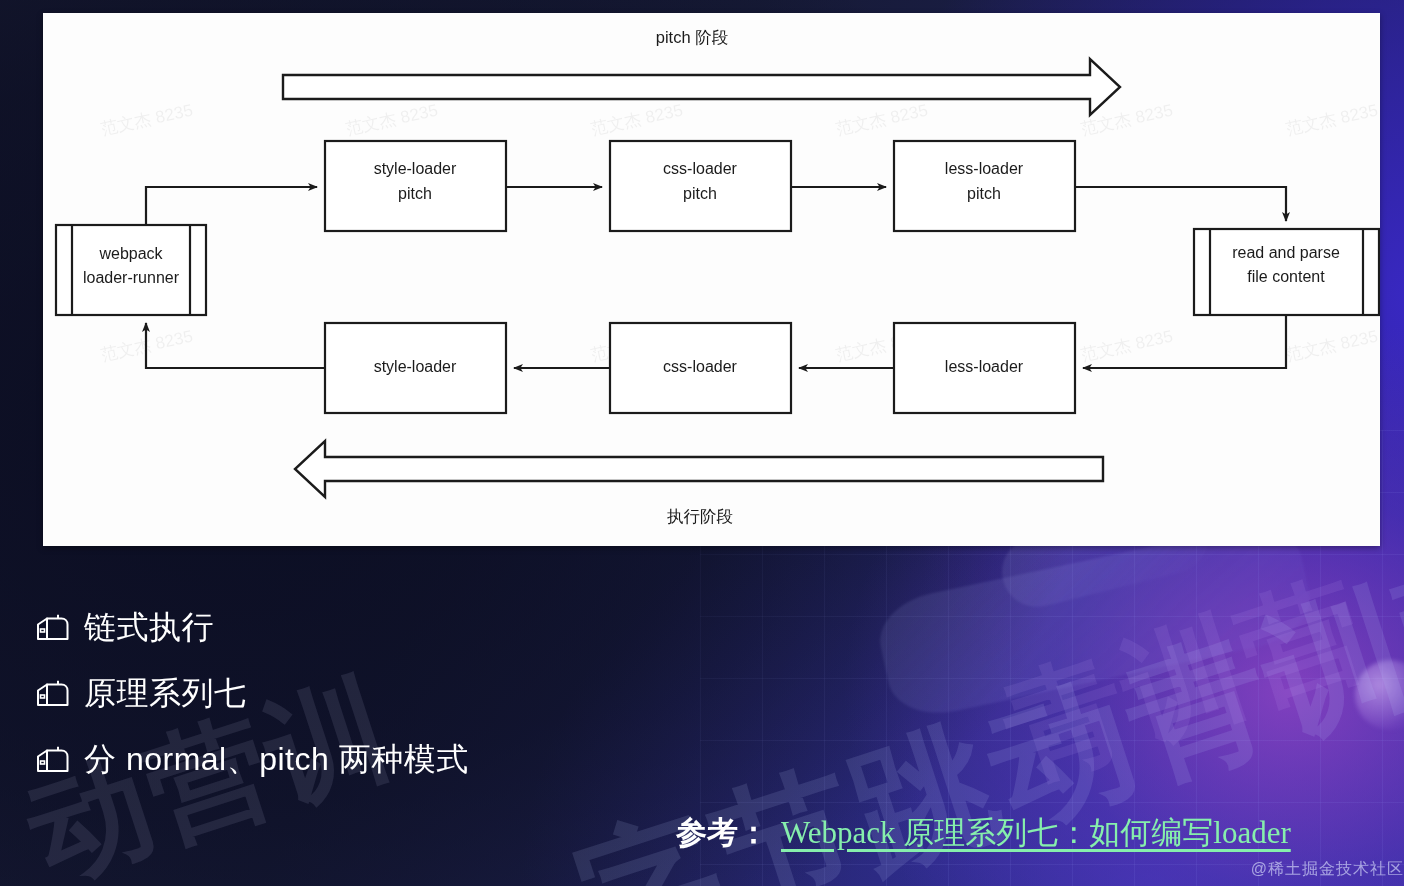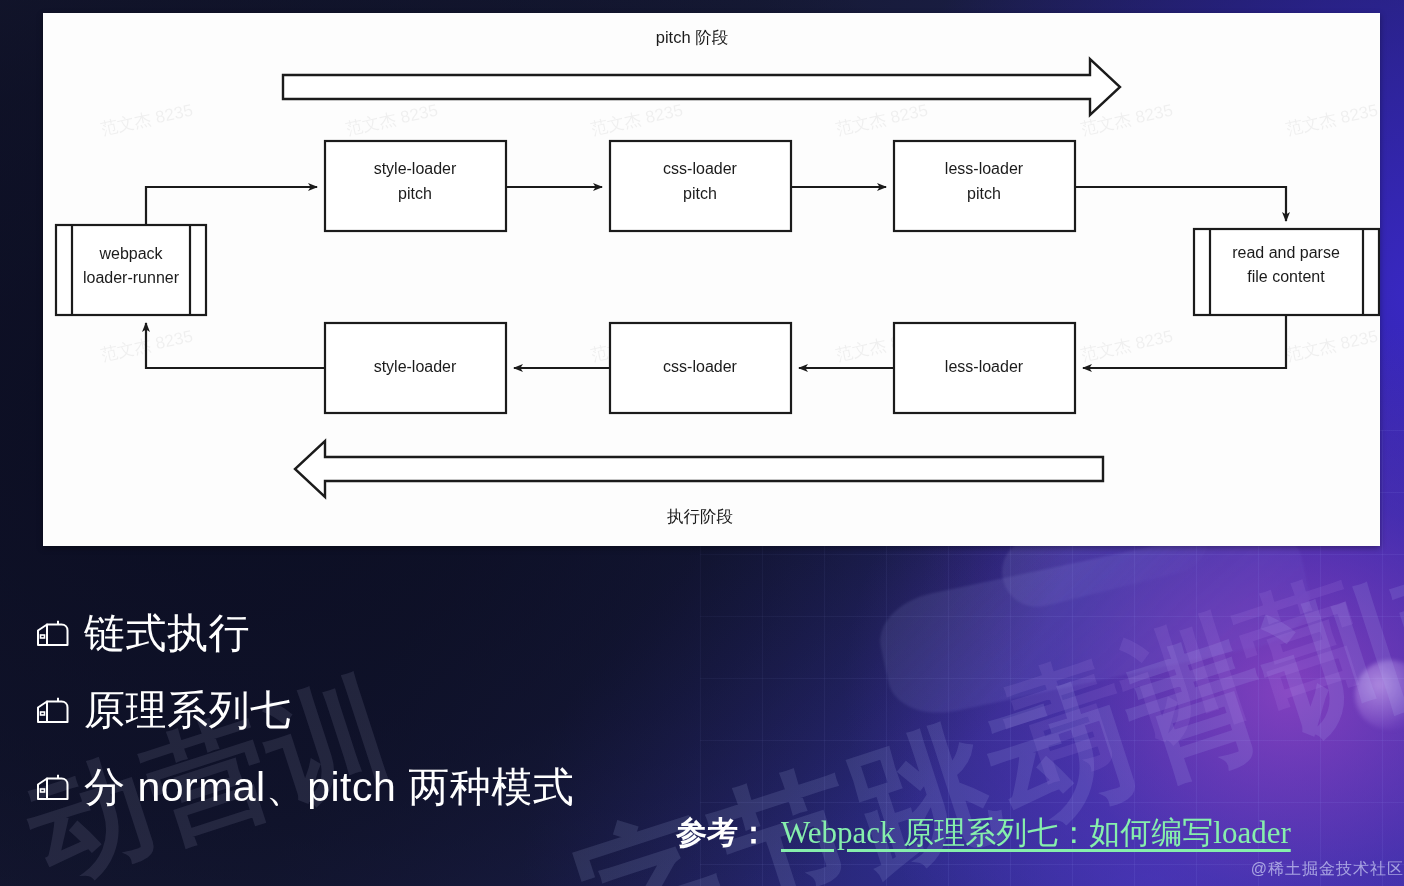--- a/index.html
+++ b/index.html
@@ -124,21 +124,21 @@
     gap: 14px;
     margin-bottom: 22px;
   }
   .bullet-icon {
     width: 34px; height: 28px;
     flex: 0 0 34px;
     position: relative;
   }
   .bullet-text {
     color: #ffffff;
-    font-size: 41px;
+    font-size: 32px;
     font-weight: 500;
     letter-spacing: 0.5px;
     white-space: nowrap;
     font-family: "Liberation Sans", "DejaVu Sans", sans-serif;
   }
 
   
   .ref-wrap {
     position: absolute;
     left: 676px; top: 812px;

